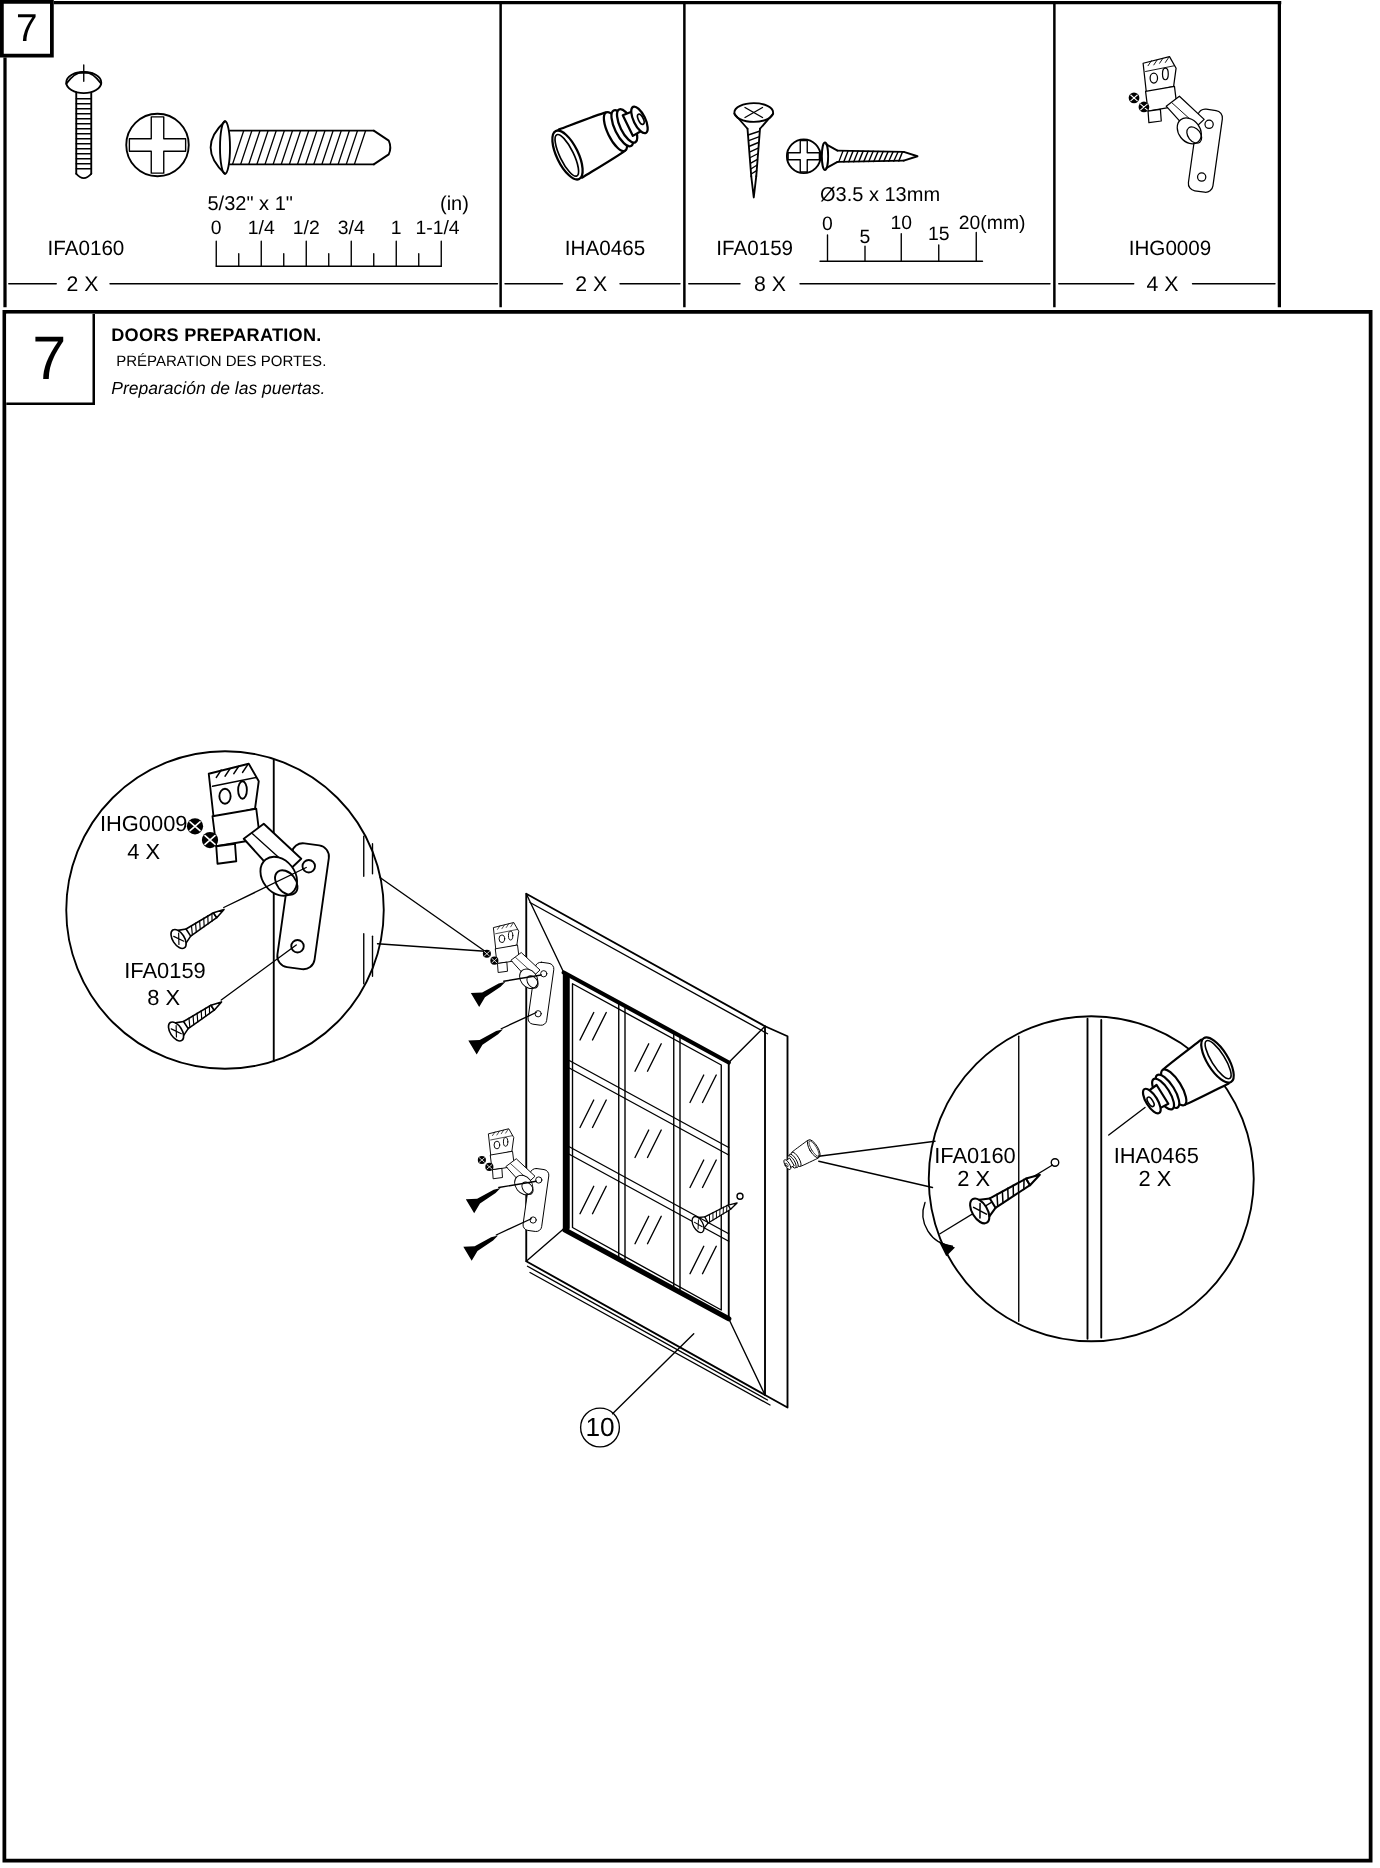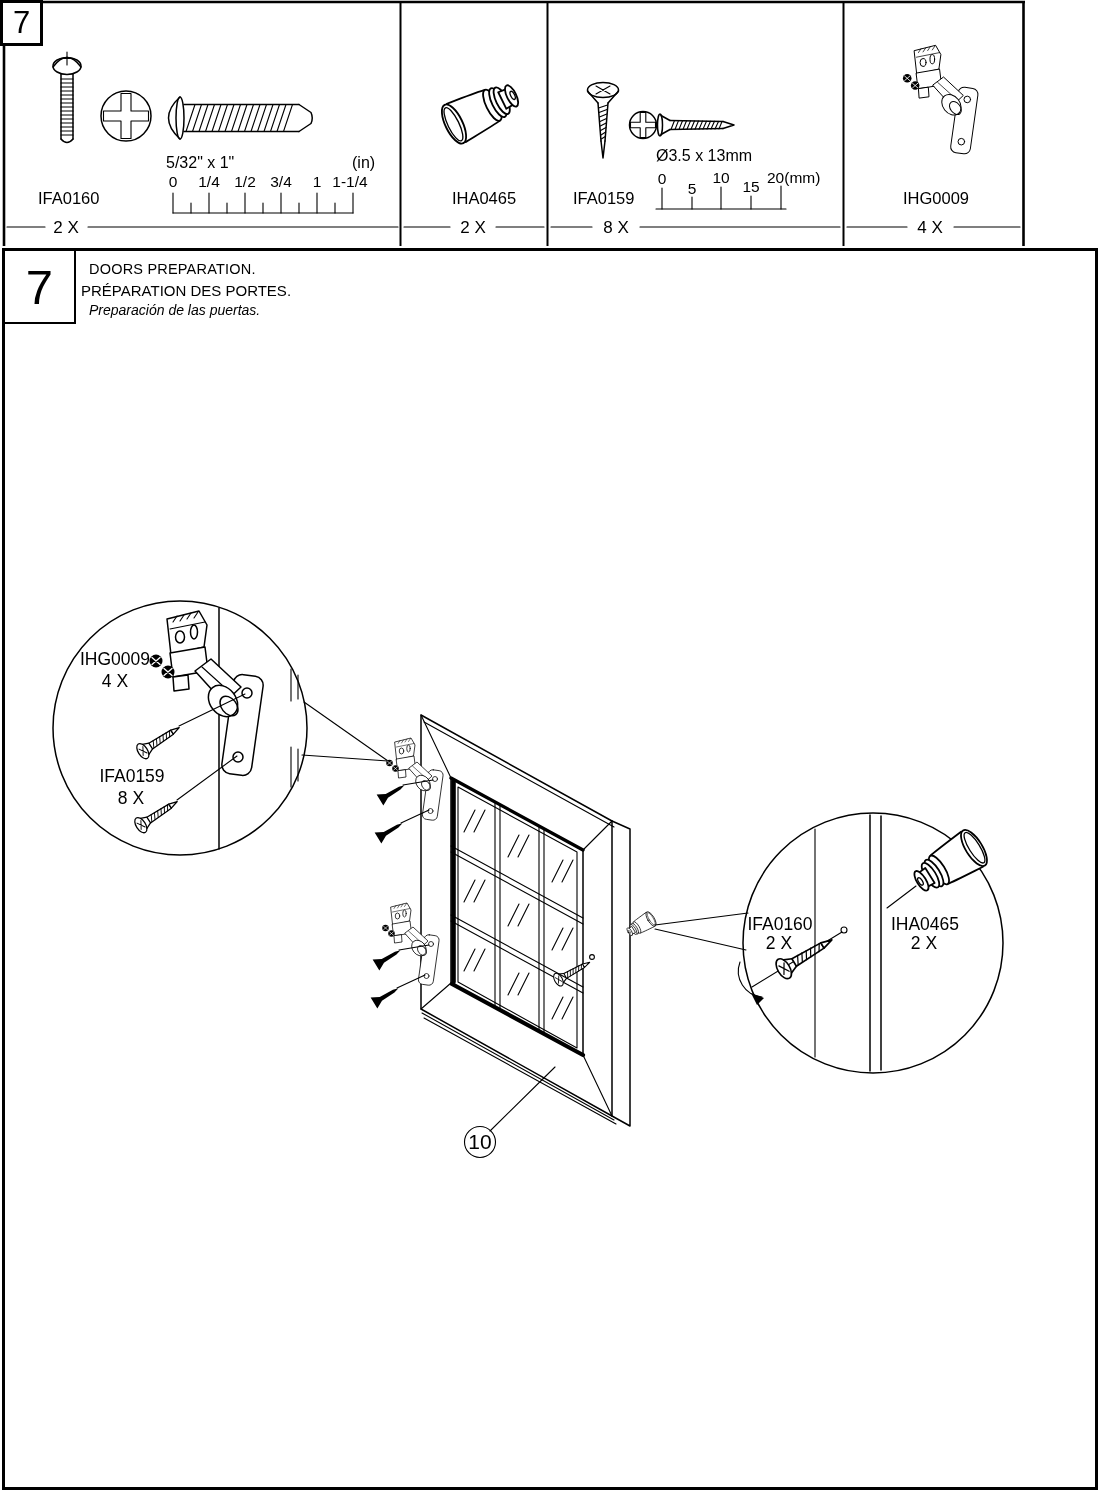--- a/index.html
+++ b/index.html
@@ -10,22 +10,22 @@
               background:#fff;box-sizing:border-box;display:flex;align-items:center;justify-content:center;
               font-size:31px;z-index:5;}
   
   .strip-svg{position:absolute;left:0;top:0;}
   
   .main-box{position:absolute;left:2px;top:248px;width:1096px;height:1242px;
             border:3.5px solid #000;box-sizing:border-box;background:#fff;}
   .step-box{position:absolute;left:0;top:0;width:71px;height:73px;border-right:2.5px solid #000;
             border-bottom:2.5px solid #000;box-sizing:border-box;display:flex;align-items:center;
             justify-content:center;font-size:49px;background:#fff;z-index:3;}
-  .title-en{position:absolute;left:84px;top:10px;font-size:14.5px;font-weight:normal;letter-spacing:.2px;}
-  .title-fr{position:absolute;left:76px;top:31px;font-size:15px;}
+  .title-en{position:absolute;left:84px;top:10px;font-size:14.5px;font-weight:bold;letter-spacing:.2px;}
+  .title-fr{position:absolute;left:88px;top:31px;font-size:12px;}
   .title-es{position:absolute;left:84px;top:51px;font-size:14px;font-style:italic;}
   .diagram-svg{position:absolute;left:0;top:0;}
   
   svg{stroke:#000;fill:none;stroke-width:1.5;stroke-linejoin:round;stroke-linecap:round;}
   svg text{fill:#000;stroke:none;stroke-width:0;}
   .w{fill:#fff;}
   .blk{fill:#000;stroke:none;}
   .thin{stroke-width:1.1;}
   .bord{stroke-width:2.6;stroke-linecap:butt;}
   .div{stroke-width:2;stroke-linecap:butt;}

